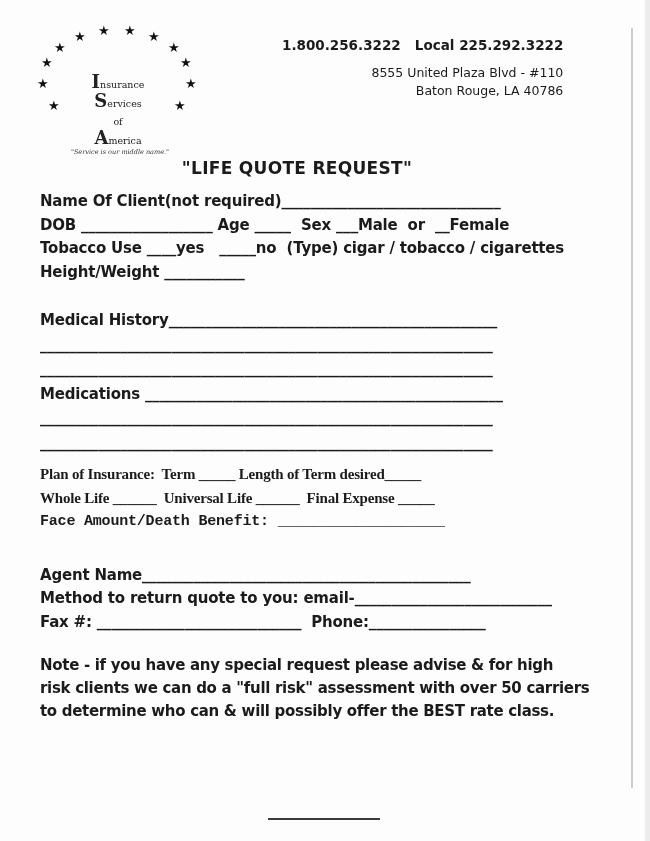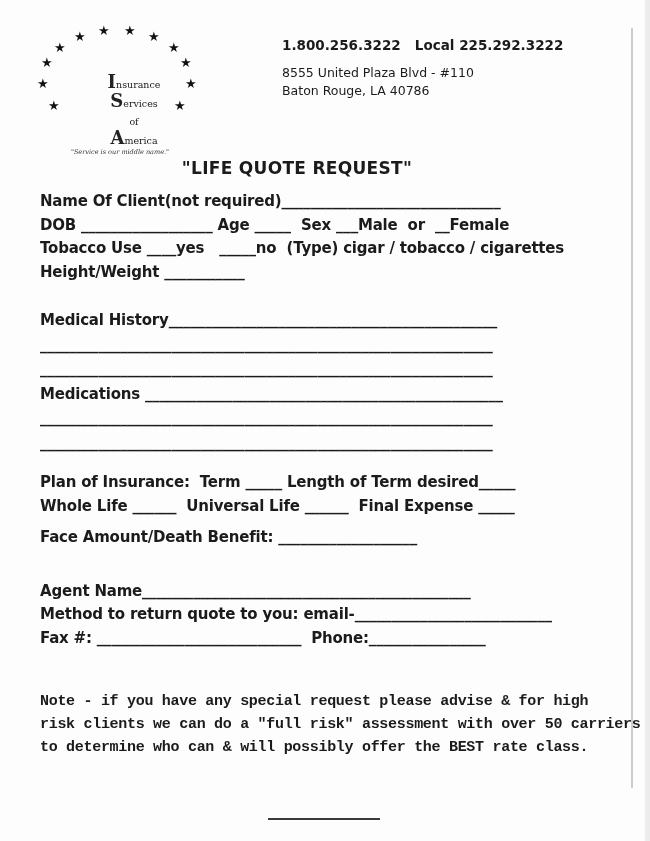--- a/index.html
+++ b/index.html
@@ -22,58 +22,58 @@
   .s4  { left: 60px;  top: 2px;  }
   .s5  { left: 86px;  top: 2px;  }
   .s6  { left: 110px; top: 8px;  }
   .s7  { left: 130px; top: 19px; }
   .s8  { left: 142px; top: 34px; }
   .s9  { left: -1px;  top: 55px; }
   .s10 { left: 147px; top: 55px; }
   .s11 { left: 10px;  top: 77px; }
   .s12 { left: 136px; top: 77px; }
   .logo-text {
-    position: absolute; left: 46px; top: 52px; width: 100px;
+    position: absolute; left: 30px; top: 52px; width: 100px;
     text-align: center; font-family: "DejaVu Serif", "Liberation Serif", serif;
     color: #222;
   }
   .lt-line { line-height: 16px; white-space: pre; }
   .lt-line .big   { font-size: 18px; font-weight: 700; }
   .lt-line .small { font-size: 9.5px; }
   .tagline {
     position: absolute; left: 22px; top: 126px; width: 120px;
     text-align: center; font-size: 6.5px; font-style: italic;
     font-family: "DejaVu Serif", "Liberation Serif", serif; color: #333;
   }
 
   
   .contact { position: absolute; left: 250px; top: 36px; margin-left: 32px; }
   .c-line { white-space: pre; }
   .c-line.phone { font-size: 13.5px; font-weight: 600; line-height: 18px; }
-  .c-line.addr  { font-size: 12.5px; font-weight: 500; line-height: 18px; }
+  .c-line.addr  { font-size: 12.5px; font-weight: 500; line-height: 18px; text-align: right; }
   .c-gap { height: 10px; }
 
   
   .title {
     position: absolute; left: 0; top: 158px; width: 594px;
     text-align: center; font-size: 17px; font-weight: 700; letter-spacing: 0.3px;
   }
 
   
   .form { position: absolute; left: 40px; top: 190px; width: 600px; }
   .fline {
     font-size: 15px; font-weight: 600; line-height: 23.5px;
     white-space: pre; letter-spacing: -0.2px;
   }
   .sec-medical { margin-top: 24px; }
   .sec-medical .fline { line-height: 24.5px; }
-  .sec-plan { margin-top: 16px; }
-  .sec-face { margin-top: 8px; }
+  .sec-plan { margin-top: 8px; font-family: Liberation Serif, serif; }
+  .sec-face { margin-top: 0; font-family: Liberation Mono, monospace; }
   .sec-agent { margin-top: 30px; }
-  .sec-note { margin-top: 40px; font-family: Liberation Mono, monospace; }
+  .sec-note { margin-top: 20px; }
   .sec-note .fline { line-height: 23px; letter-spacing: -0.3px; }
 
   
   .scan-line-vertical {
     position: absolute; left: 631px; top: 28px; width: 2px; height: 760px;
     background: #cccccc;
   }
   .edge-strip {
     position: absolute; left: 645px; top: 0; width: 5px; height: 841px;
     background: #ececec;

